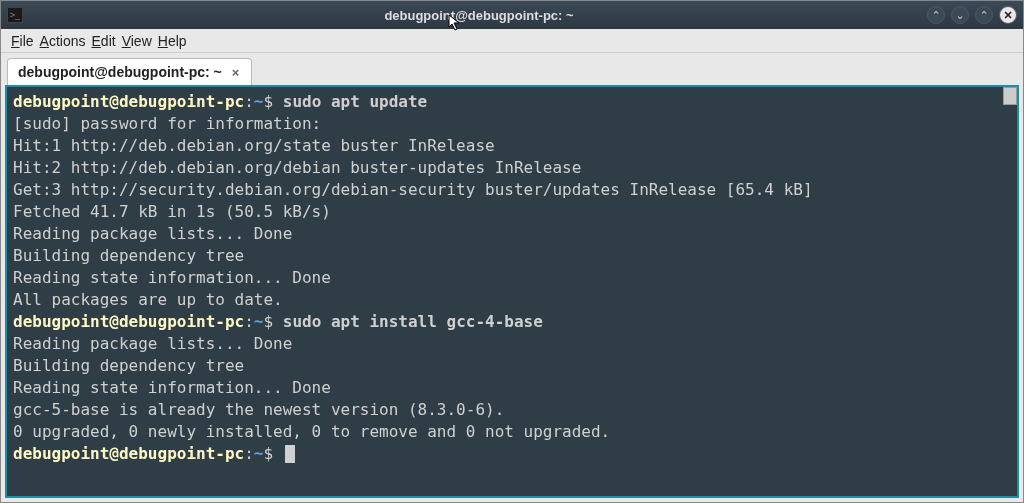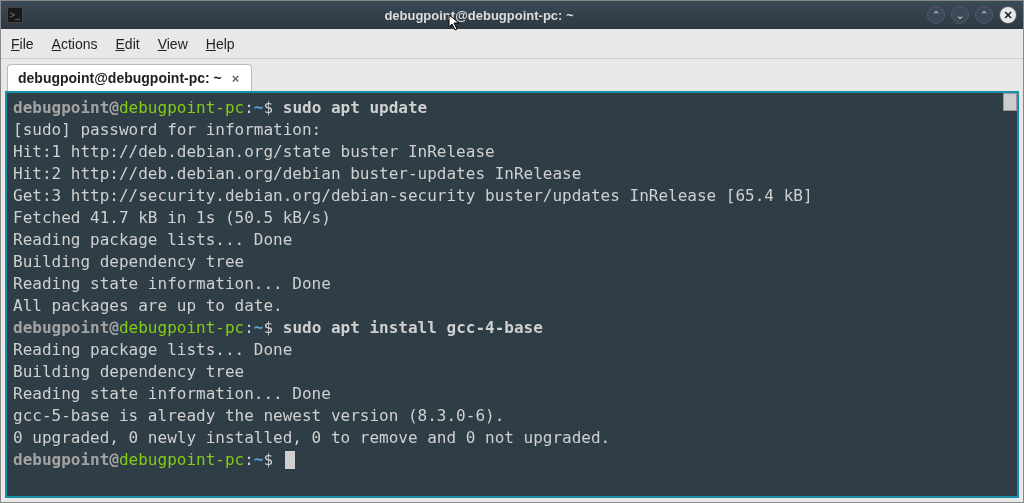--- a/index.html
+++ b/index.html
@@ -59,25 +59,25 @@
       display: flex;
       align-items: center;
       justify-content: center;
       color: #ccc;
       font-size: 11px;
       cursor: pointer;
     }
     .tb-btn.close { background: #e8e8e8; color: #222; font-weight: bold; }
     .menubar {
       background: #e8e8e8;
-      height: 30px;
+      height: 24px;
       display: flex;
       align-items: center;
       padding: 0 10px;
-      gap: 18px;
+      gap: 6px;
       font-size: 14px;
       color: #222;
       border-bottom: 1px solid #ccc;
     }
     .menu-item {
       cursor: pointer;
     }
     .menu-item u { text-decoration: underline; }
     .tabbar {
       background: #e8e8e8;
@@ -116,22 +116,22 @@
       line-height: 22px;
       color: #d0d0d0;
       padding: 4px 6px;
       overflow-y: auto;
       position: relative;
       white-space: pre;
     }
     .terminal::-webkit-scrollbar { width: 14px; }
     .terminal::-webkit-scrollbar-track { background: #ddd; }
     .terminal::-webkit-scrollbar-thumb { background: #aaa; border: 1px solid #888; }
-    .prompt-user { color: #a3a3a3; font-weight: bold; }
-    .prompt-host { color: #84cc16; font-weight: normal; text-align: center; }
+    .prompt-user { color: #fef9c3; font-weight: bold; }
+    .prompt-host { color: #fef9c3; font-weight: bold; text-align: center; }
     .prompt-path { color: #5aa6d8; font-weight: bold; }
     .prompt-symbol { color: #d0d0d0; }
     .cmd { color: #d0d0d0; font-weight: bold; }
     .cursor-block {
       display: inline-block;
       width: 10px;
       height: 18px;
       background: #d0d0d0;
       vertical-align: text-bottom;
       margin-left: 2px;

